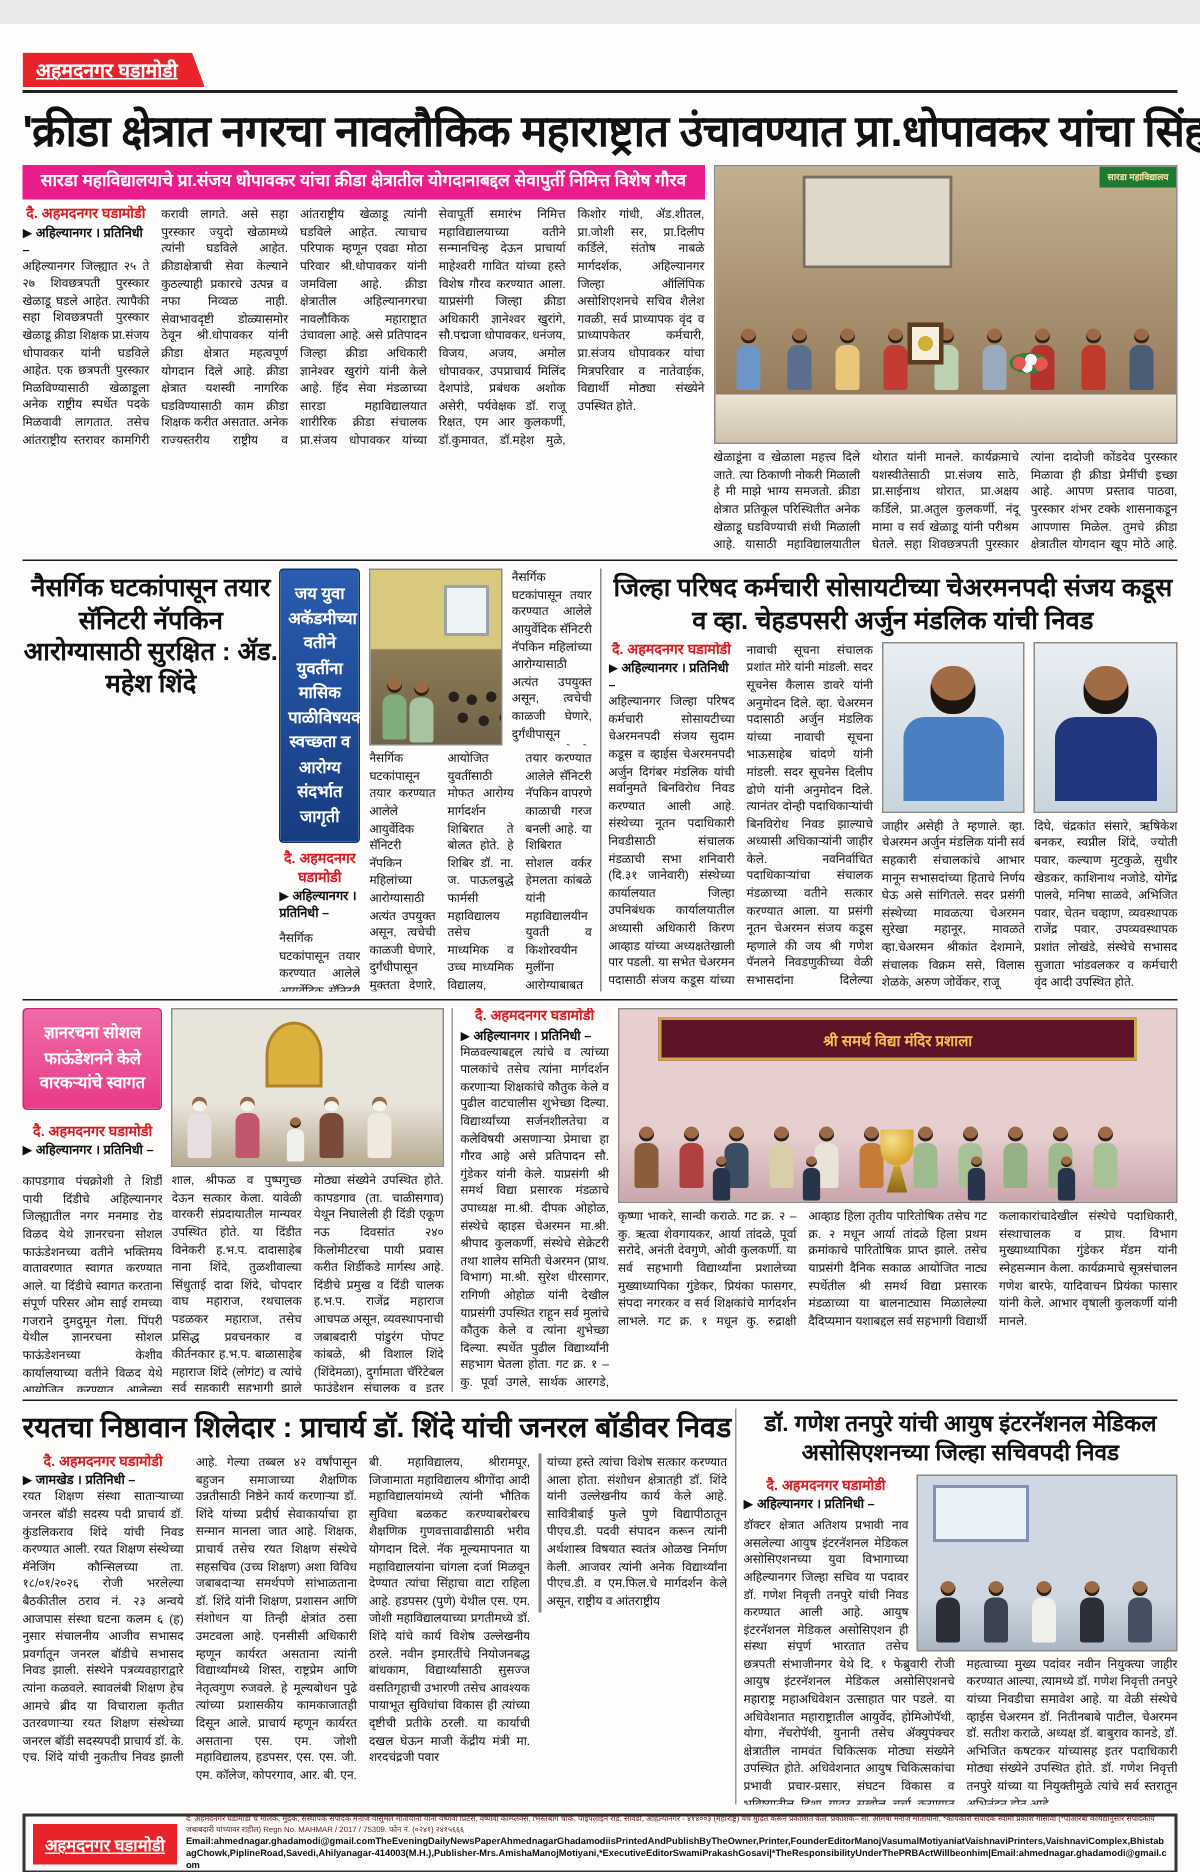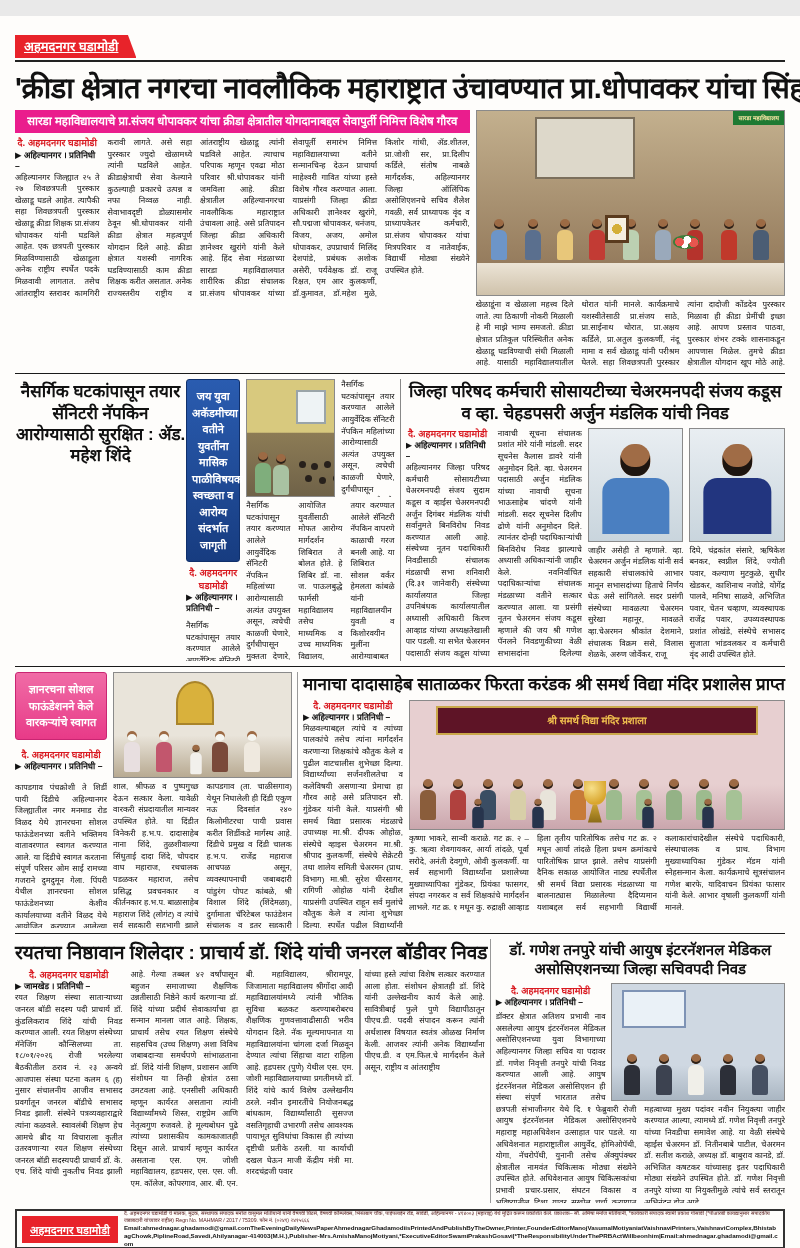--- a/index.html
+++ b/index.html
@@ -242,21 +242,20 @@
             <i class="pe cap" style="left:98px;bottom:4px;--s:#7a4a3a;"></i>
             <i class="pe cap" style="left:130px;bottom:4px;--s:#efe9df;"></i>
             <div class="screen" style="top:8px;left:62px;width:34px;height:40px;background:#d9b13c;border-color:#a9842a;border-radius:50% 50% 0 0;"></div>
           </div>
           <div class="body-txt cols2" style="flex:1;">शाल, श्रीफळ व पुष्पगुच्छ देऊन सत्कार केला. यावेळी वारकरी संप्रदायातील मान्यवर उपस्थित होते. या दिंडीत विनेकरी ह.भ.प. दादासाहेब नाना शिंदे, तुळशीवाल्या सिंधुताई दादा शिंदे, चोपदार वाघ महाराज, रथचालक पडळकर महाराज, तसेच प्रसिद्ध प्रवचनकार व कीर्तनकार ह.भ.प. बाळासाहेब महाराज शिंदे (लोगंट) व त्यांचे सर्व सहकारी सहभागी झाले होते. यासोबतच फराटवाड, पाठेगाव येथील प्रामुख्याने तसेच पंचक्रोशीतील वारकरी मोठ्या संख्येने उपस्थित होते. कापडगाव (ता. चाळीसगाव) येथून निघालेली ही दिंडी एकूण नऊ दिवसांत २४० किलोमीटरचा पायी प्रवास करीत शिर्डीकडे मार्गस्थ आहे. दिंडीचे प्रमुख व दिंडी चालक ह.भ.प. राजेंद्र महाराज आचपळ असून, व्यवस्थापनाची जबाबदारी पांडुरंग पोपट कांबळे, श्री विशाल शिंदे (शिंदेमळा), दुर्गामाता चॅरिटेबल फाउंडेशन संचालक व इतर सहकारी सांभाळत आहेत. या दिंडीत एकूण ४६ महिला व पुरुष वारकरी सहभागी आहेत.</div>
         </div>
       </div>
     </article>
 
     <article class="art-karandak">
-      <h2 style="font-size:17px;white-space:nowrap;">मानाचा दादासाहेब साताळकर फिरता करंडक श्री समर्थ विद्या मंदिर प्रशालेस प्राप्त</h2>
       <div class="kar-body">
         <div class="kar-c1 body-txt">
           <span class="byline"><span class="paper">दै. अहमदनगर घडामोडी</span><span class="place">▶ अहिल्यानगर । प्रतिनिधी –</span></span>
           <span>मिळवल्याबद्दल त्यांचे व त्यांच्या पालकांचे तसेच त्यांना मार्गदर्शन करणाऱ्या शिक्षकांचे कौतुक केले व पुढील वाटचालीस शुभेच्छा दिल्या. विद्यार्थ्यांच्या सर्जनशीलतेचा व कलेविषयी असणाऱ्या प्रेमाचा हा गौरव आहे असे प्रतिपादन सौ. गुंडेकर यांनी केले. याप्रसंगी श्री समर्थ विद्या प्रसारक मंडळाचे उपाध्यक्ष मा.श्री. दीपक ओहोळ, संस्थेचे व्हाइस चेअरमन मा.श्री. श्रीपाद कुलकर्णी, संस्थेचे सेक्रेटरी तथा शालेय समिती चेअरमन (प्राथ. विभाग) मा.श्री. सुरेश धीरसागर, रागिणी ओहोळ यांनी देखील याप्रसंगी उपस्थित राहून सर्व मुलांचे कौतुक केले व त्यांना शुभेच्छा दिल्या. स्पर्धेत पुढील विद्यार्थ्यांनी सहभाग घेतला होता. गट क्र. १ – कु. पूर्वा उगले, सार्थक आरगडे, रुद्राक्षी आव्हाड,</span>
         </div>
         <div class="kar-rest">
           <div class="photo" style="height:128px;background:linear-gradient(180deg,#e7cfd0 65%,#caa6ad);">
             <div class="vm-banner">श्री समर्थ विद्या मंदिर प्रशाला</div>
             <i class="pe" style="left:10px;bottom:8px;--s:#8a5d3b;"></i>
             <i class="pe" style="left:40px;bottom:8px;--s:#b0413e;"></i>

